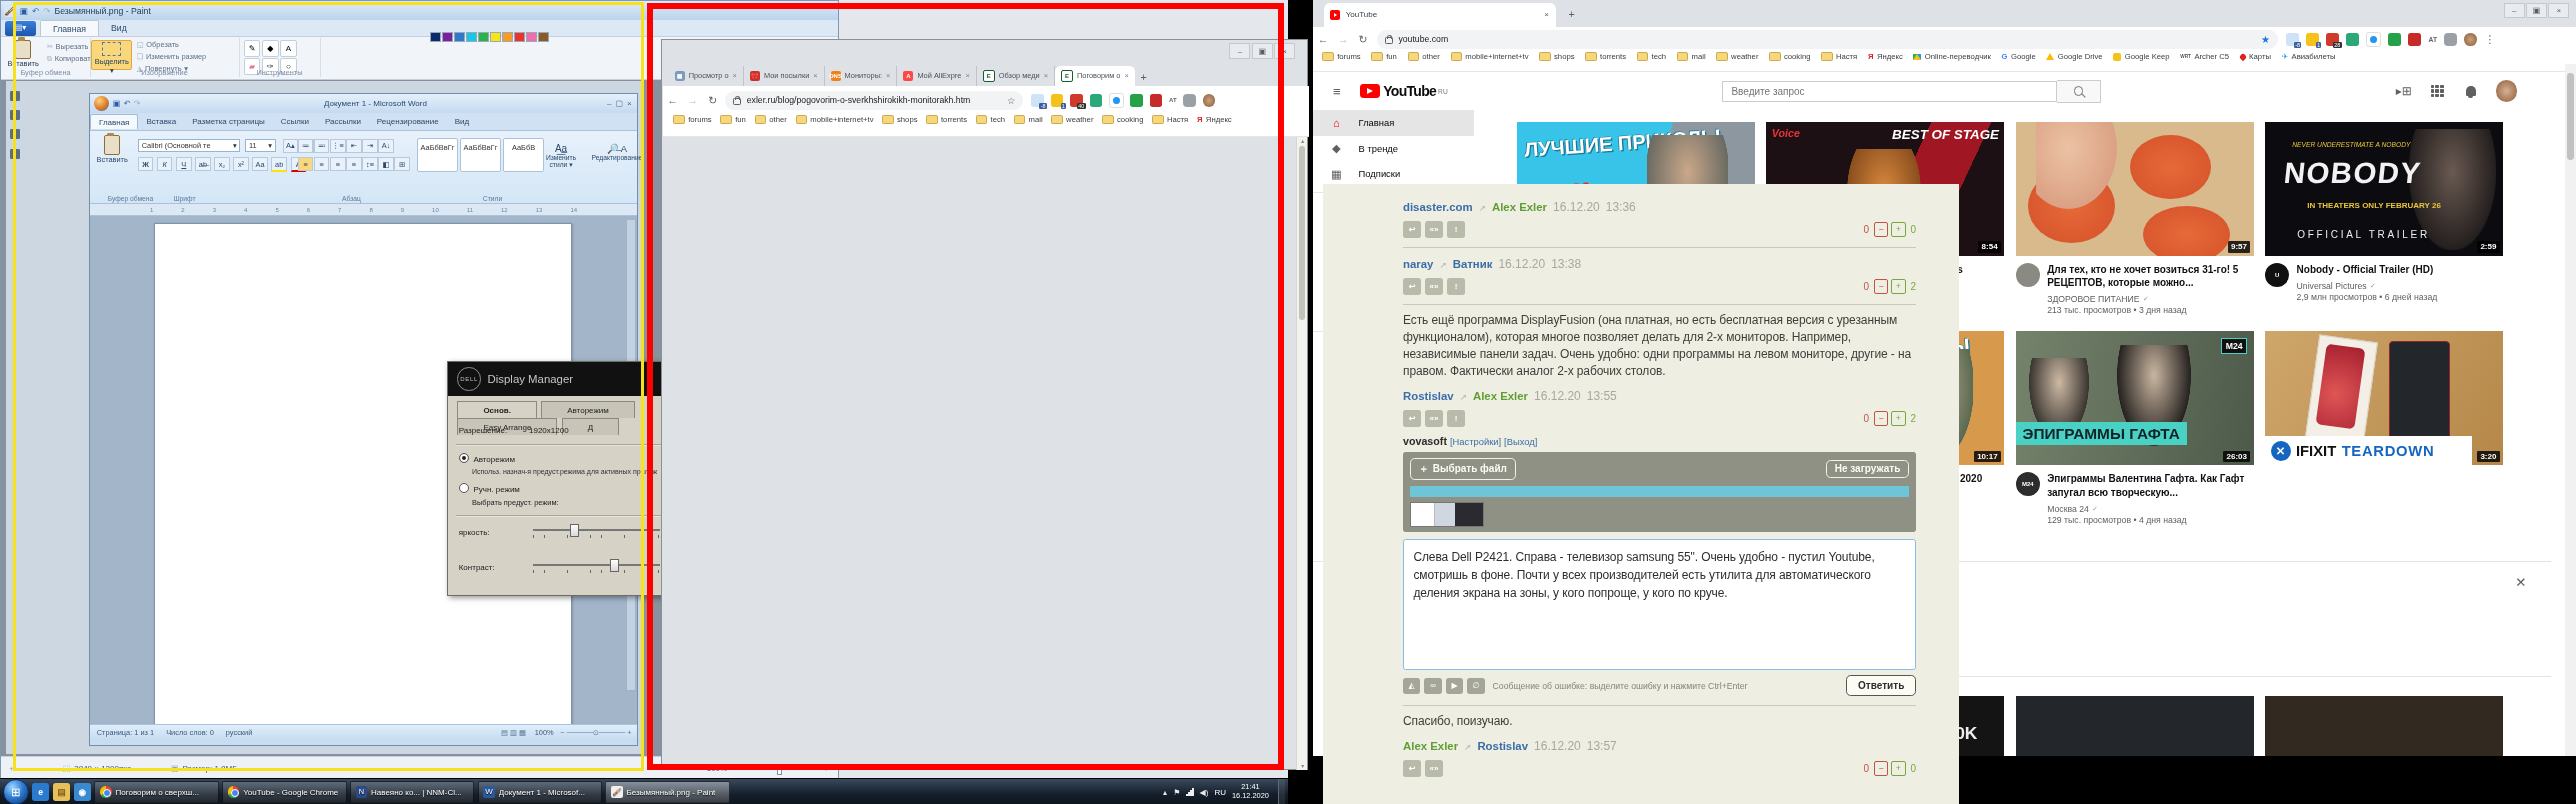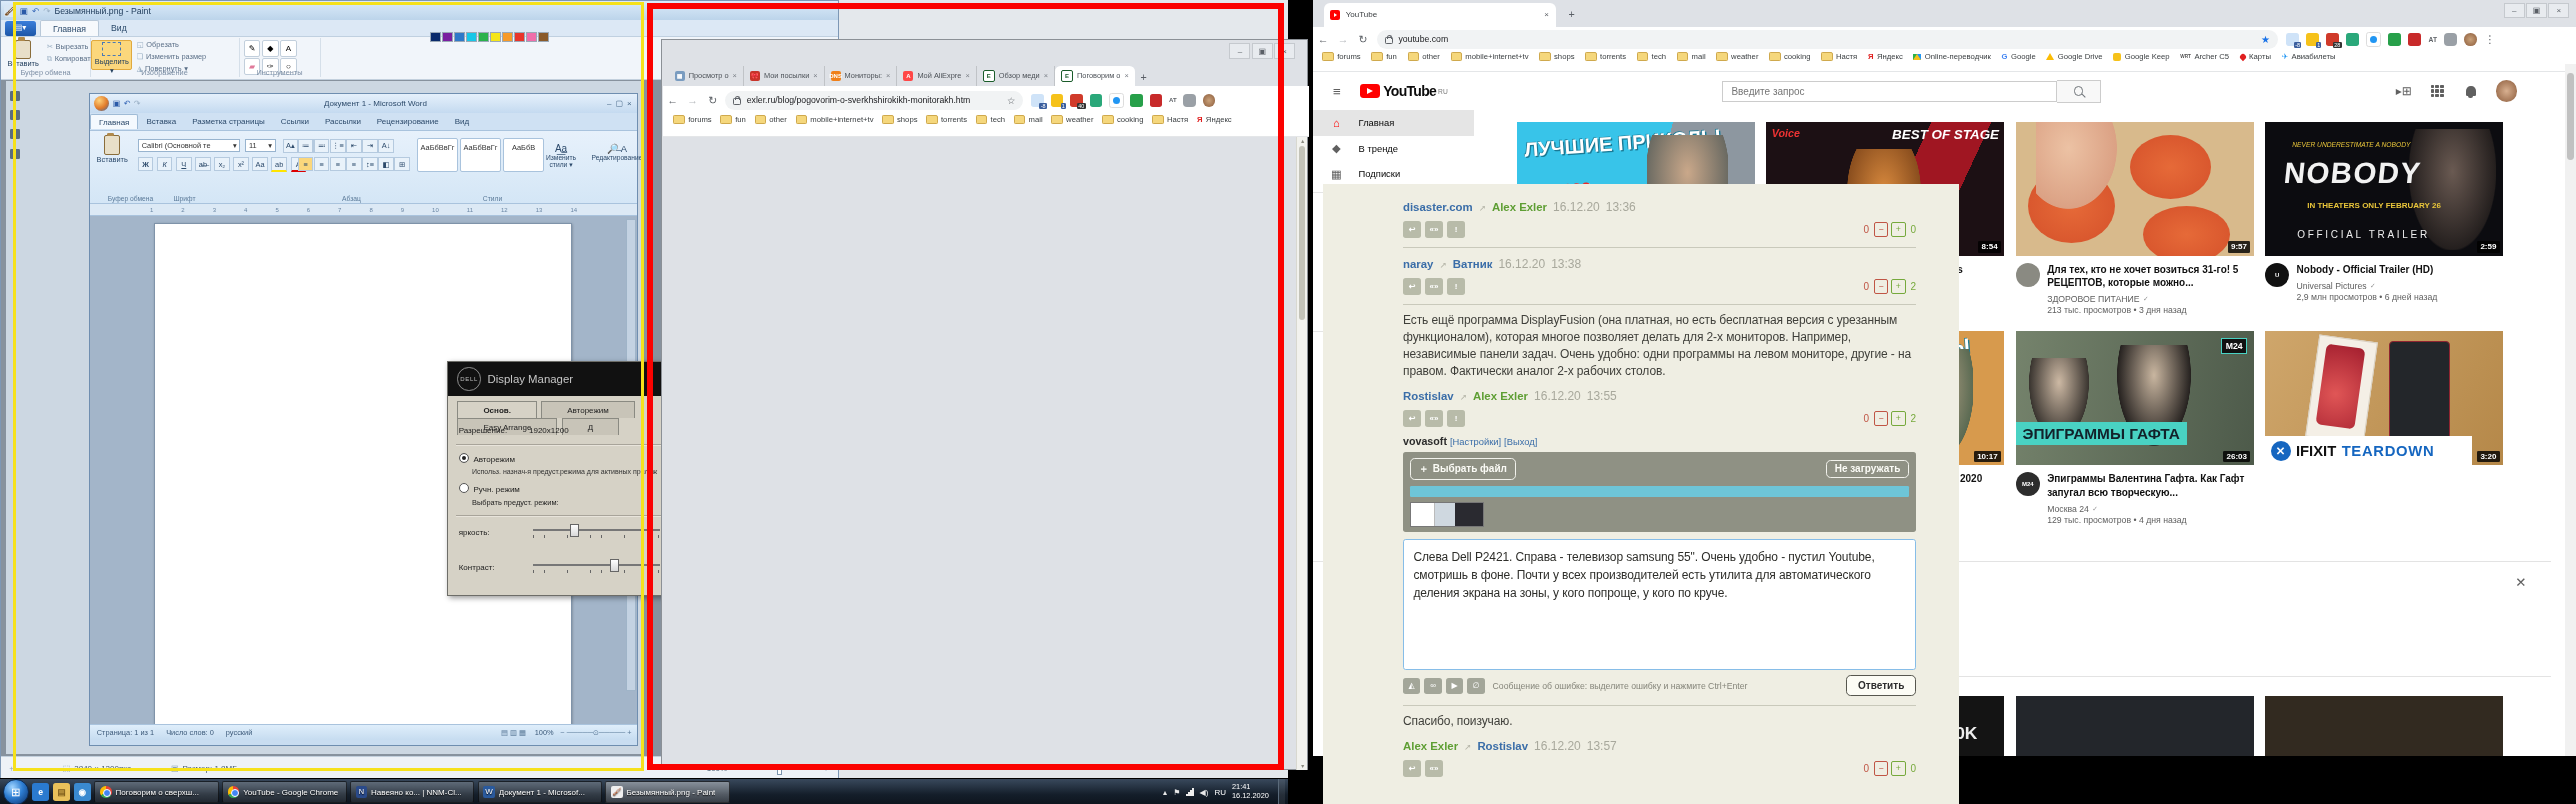--- a/index.html
+++ b/index.html
@@ -222,21 +222,21 @@
   .qi{width:17.4px;height:17.4px;border-radius:2.7px;display:flex;align-items:center;justify-content:center;color:#fff;font-size:8.7px;font-weight:bold;flex:none}
   .tbtn{width:113px;height:20px;background:linear-gradient(rgba(255,255,255,.22),rgba(255,255,255,.08));border:0.7px solid rgba(0,0,0,.6);border-radius:2px;display:flex;align-items:center;gap:4px;padding:0 4.7px;color:#fff;font-size:8px;text-shadow:0 0.7px 1.3px #000;flex:none}
   .tbtn.on{background:linear-gradient(rgba(255,255,255,.42),rgba(255,255,255,.18))}
   .tico{width:11.4px;height:11.4px;border-radius:2px;flex:none}
   .chromeball{border-radius:50%;background:conic-gradient(#ea4335 0 120deg,#34a853 120deg 240deg,#fbbc05 240deg 360deg);position:relative}
   .chromeball:after{content:"";position:absolute;left:2.7px;top:2.7px;width:6px;height:6px;background:#4285f4;border:1px solid #fff;border-radius:50%}
   .tray{margin-left:auto;display:flex;align-items:center;gap:6px;color:#fff}
   .trayic{font-size:8px;color:#e8e8e8}
   .netbars{display:flex;align-items:flex-end;gap:0.7px}
   .netbars i{width:1.3px;background:#eee}
-  .clock{text-align:left;font-size:7.4px;line-height:8.7px;margin-right:2.7px}
+  .clock{text-align:center;font-size:7.4px;line-height:8.7px;margin-right:2.7px}
   .showdesk{width:6.7px;height:27px;border-left:0.7px solid #5a6a7a;background:rgba(255,255,255,.08)}
 
   
   #yrect{left:13.4px;top:2px;width:631px;height:769px;border:3.4px solid #f6e11b;z-index:60}
   #rrect{left:647px;top:3.4px;width:637px;height:767px;border:6px solid #fb0200;z-index:60}
 </style>
 </head>
 <body>
 
 <div class="abs" id="monL">

